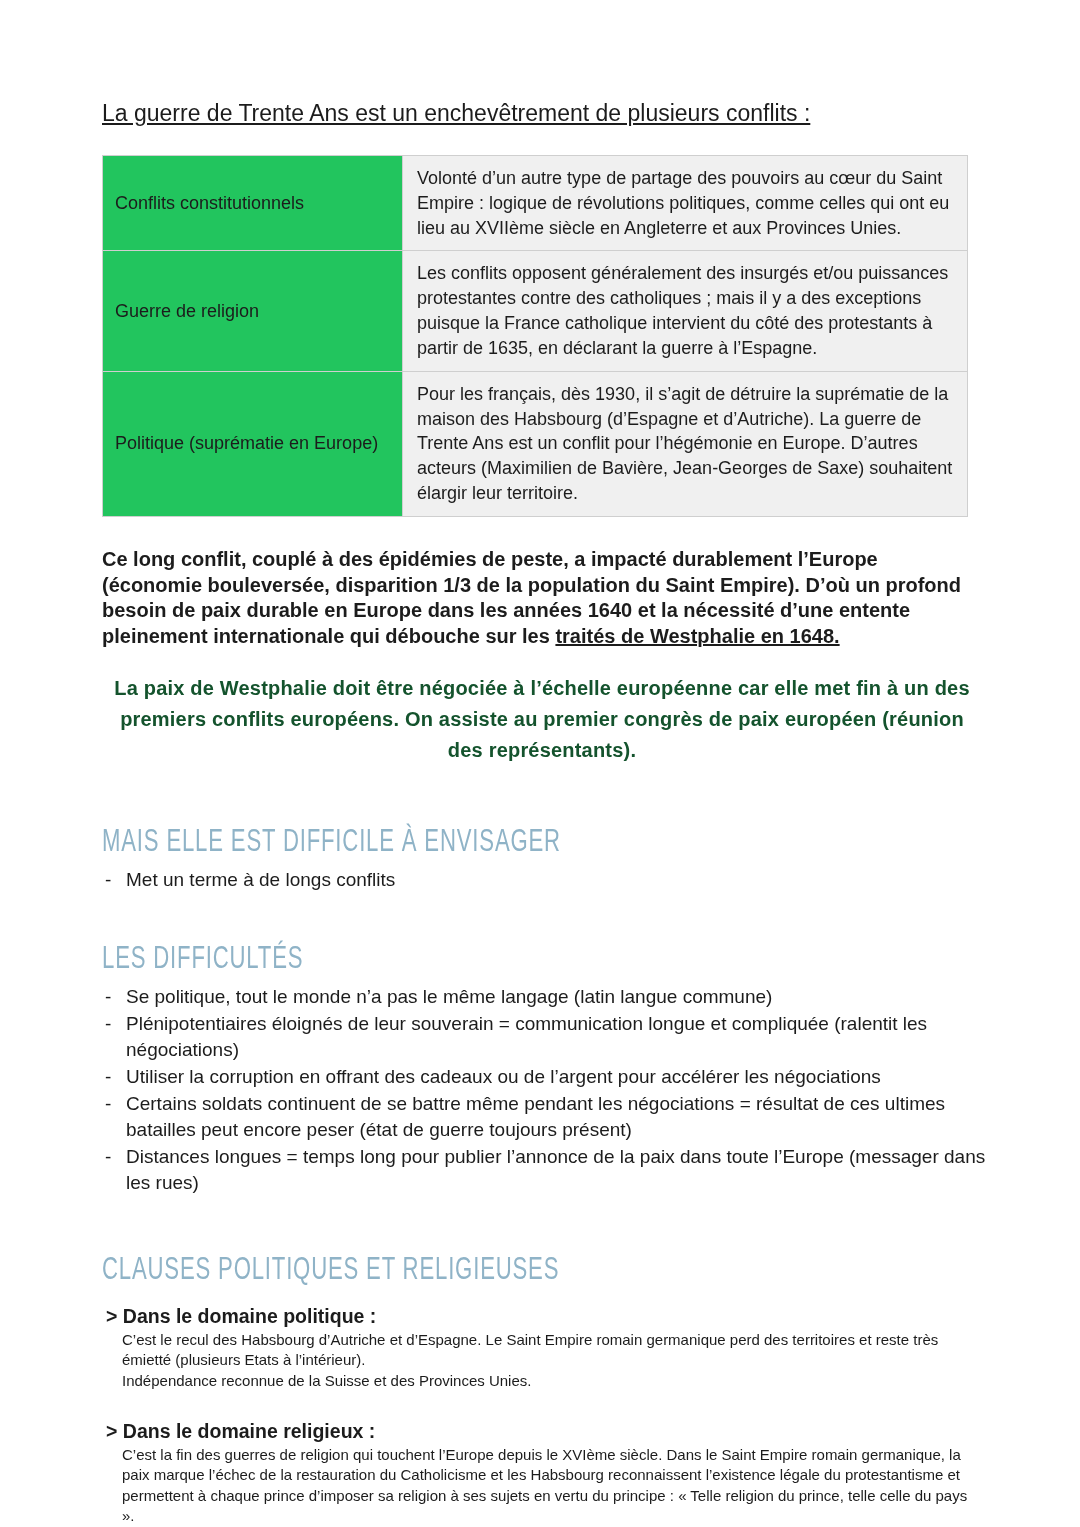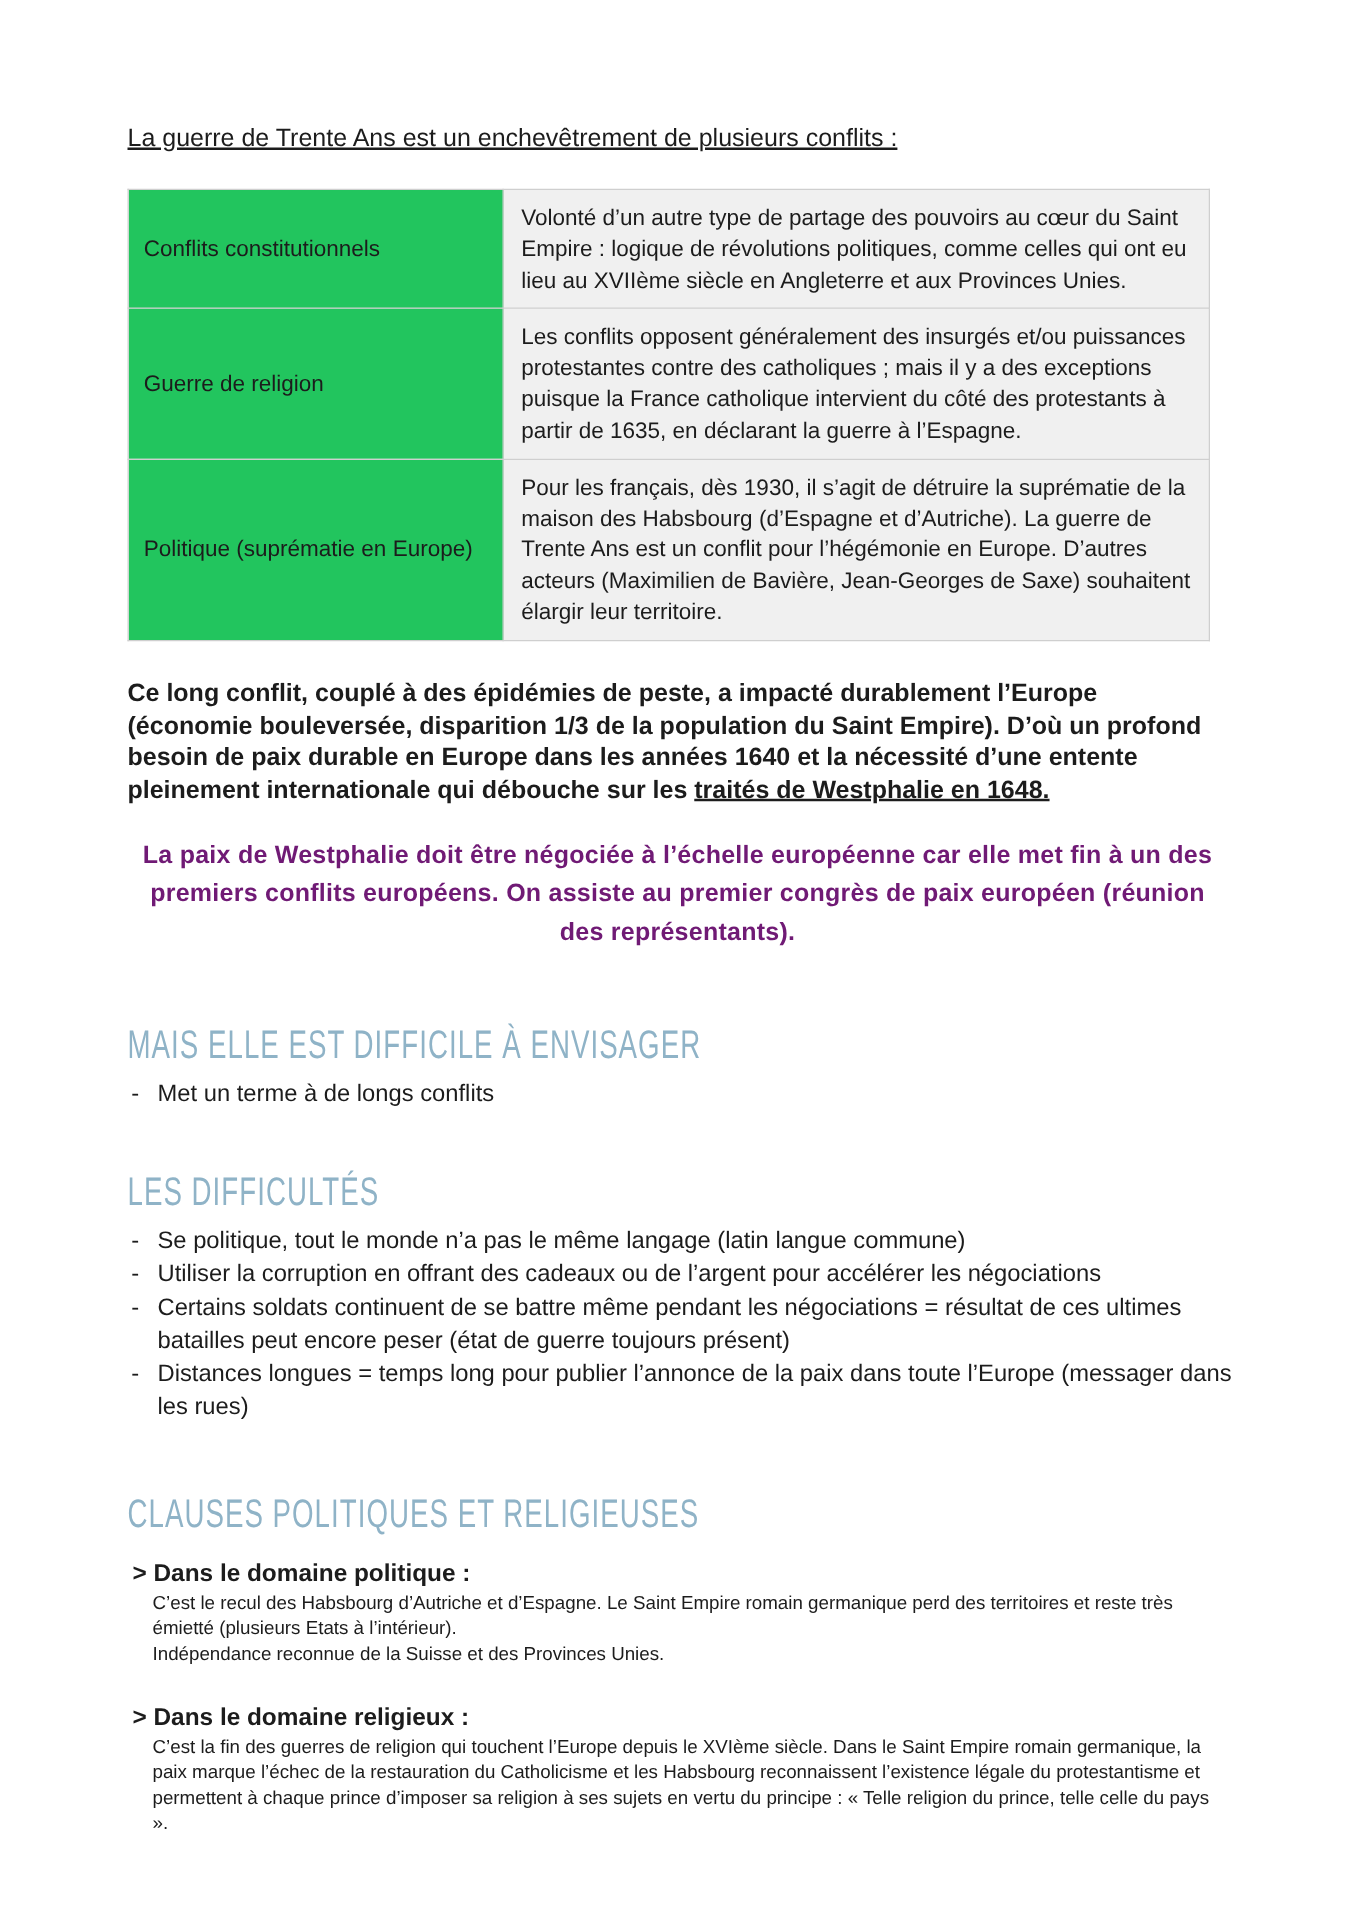--- a/index.html
+++ b/index.html
@@ -12,21 +12,21 @@
     background: #ffffff;
     font-family: "Liberation Sans", sans-serif;
     color: #1c1c1c;
     overflow: hidden;
   }
   .content {
     padding: 100px 100px 0 102px;
   }
   
   .doc-title {
-    font-size: 20px;
+    font-size: 23px;
     font-weight: normal;
     text-decoration: underline;
     margin-bottom: 28px;
   }
   
   table.conflict-table {
     border-collapse: collapse;
     width: 866px;
     font-size: 18px;
     line-height: 1.38;
@@ -50,21 +50,21 @@
     font-size: 20px;
     font-weight: bold;
     line-height: 1.28;
     width: 880px;
   }
   .summary .underlined { text-decoration: underline; }
   
   .callout {
     margin-top: 24px;
     text-align: center;
-    color: #701a75;
+    color: #14532d;
     font-weight: bold;
     font-size: 20px;
     line-height: 1.55;
     letter-spacing: 0.2px;
     padding: 0 8px;
     width: 880px;
   }
   
   .section-heading {
     display: inline-block;
@@ -149,20 +149,21 @@
       <span class="section-heading">MAIS ELLE EST DIFFICILE À ENVISAGER</span>
       <ul class="dash-list">
         <li>Met un terme à de longs conflits</li>
       </ul>
     </div>
 
     <div class="section sec-difficultes">
       <span class="section-heading">LES DIFFICULTÉS</span>
       <ul class="dash-list">
         <li>Se politique, tout le monde n’a pas le même langage (latin langue commune)</li>
+        <li>Plénipotentiaires éloignés de leur souverain = communication longue et compliquée (ralentit les négociations)</li>
         <li>Utiliser la corruption en offrant des cadeaux ou de l’argent pour accélérer les négociations</li>
         <li>Certains soldats continuent de se battre même pendant les négociations = résultat de ces ultimes batailles peut encore peser (état de guerre toujours présent)</li>
         <li>Distances longues = temps long pour publier l’annonce de la paix dans toute l’Europe (messager dans les rues)</li>
       </ul>
     </div>
 
     <div class="section sec-clauses">
       <span class="section-heading">CLAUSES POLITIQUES ET RELIGIEUSES</span>
 
       <div class="subsection">

